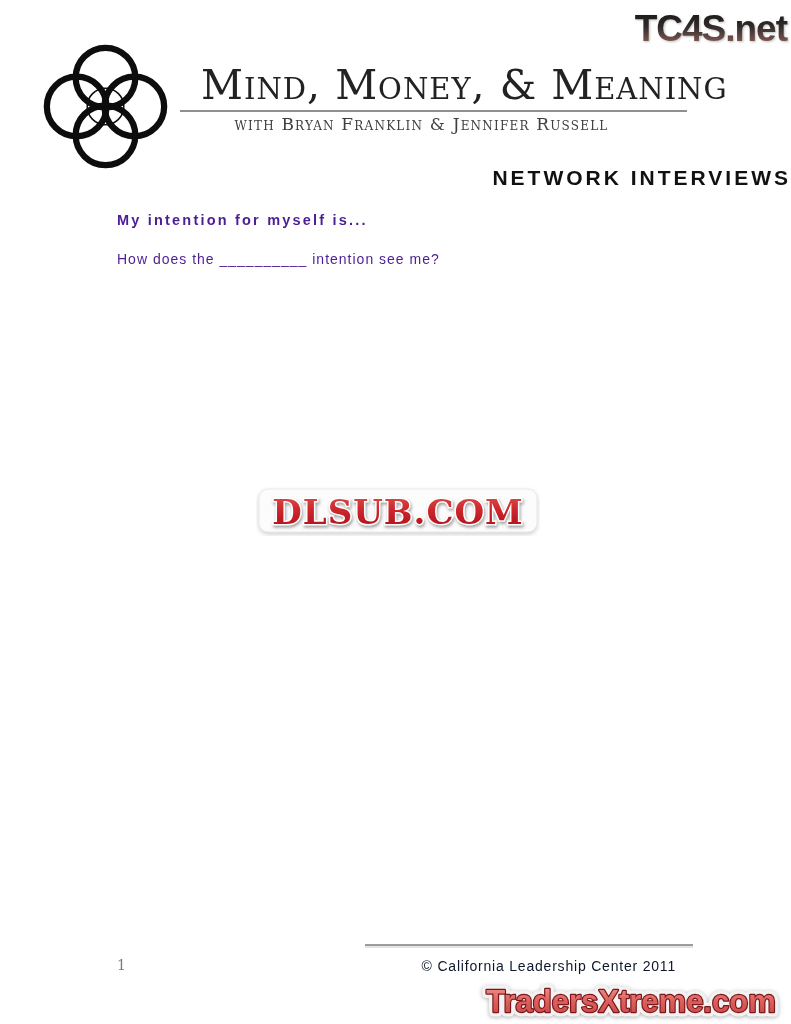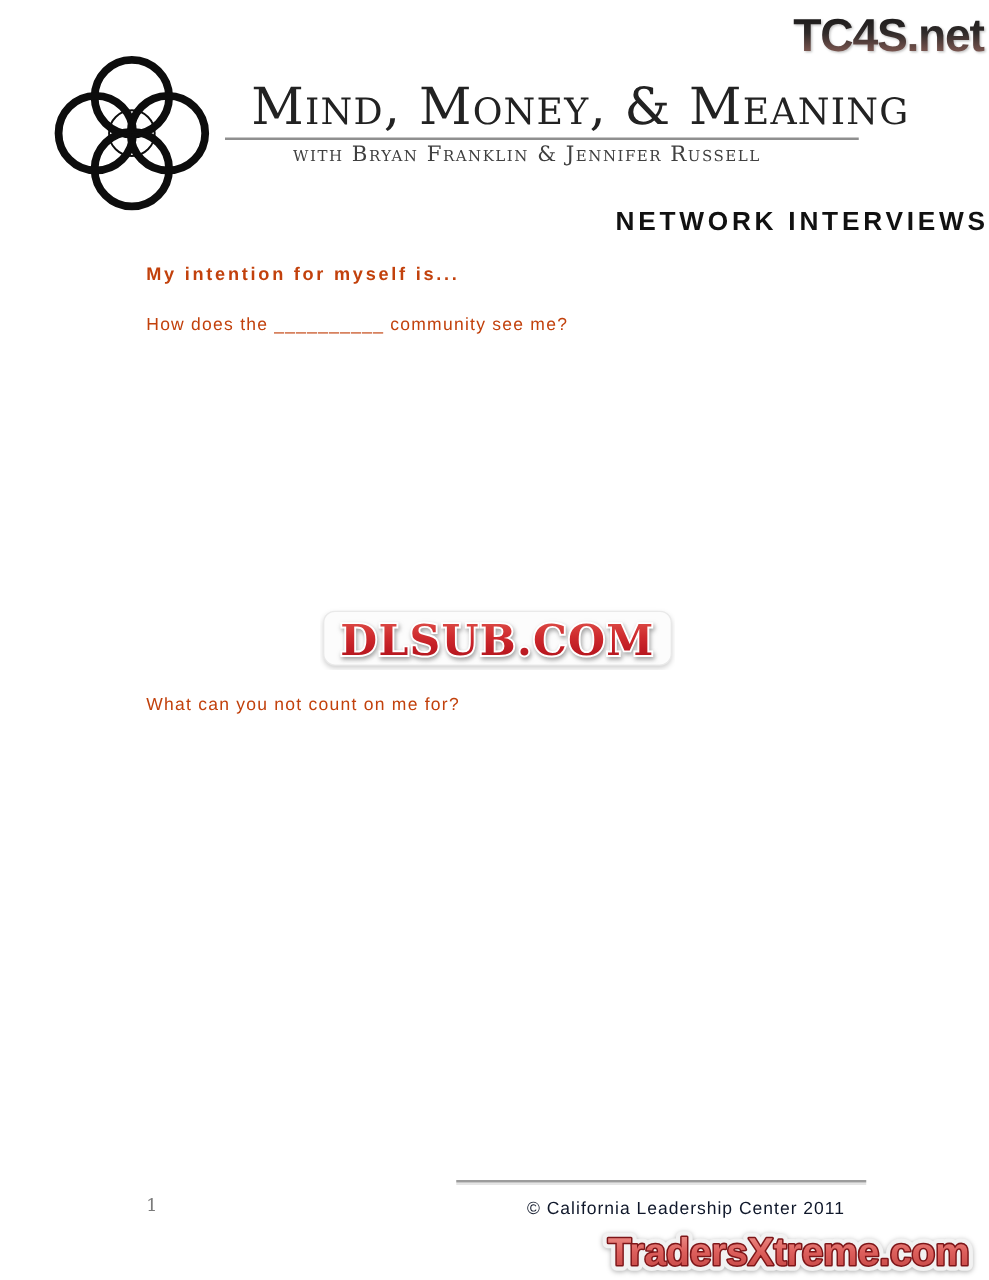--- a/index.html
+++ b/index.html
@@ -46,21 +46,21 @@
     font-size:21px;line-height:25px;
     font-weight:bold;
     letter-spacing:3px;
     color:#111111;
     white-space:nowrap;
   }
   .question{
     left:117px;
     font-size:14px;line-height:18px;
     letter-spacing:1px;
-    color:#c2410c;
+    color:#4c1d95;
     white-space:nowrap;
   }
   .question.em{font-weight:bold;letter-spacing:2.2px;font-size:14.5px;}
   .q1{top:211px;}
   .q2{top:250px;}
   .q3{top:401px;}
   .q4{top:554px;}
   .q5{top:703px;}
 
   
@@ -129,22 +129,21 @@
     </svg>
   </div>
 
   <div class="abs title">Mind, Money, &amp; Meaning</div>
   <div class="abs title-rule"></div>
   <div class="abs subtitle">with Bryan Franklin &amp; Jennifer Russell</div>
 
   <div class="abs doc-heading">NETWORK INTERVIEWS</div>
 
   <div class="abs question em q1">My intention for myself is...</div>
-  <div class="abs question q2">How does the __________ community see me?</div>
-  <div class="abs question q4">What can you not count on me for?</div>
+  <div class="abs question q2">How does the __________ intention see me?</div>
 
   <div class="abs dlsub-wrap">
     <svg width="284" height="52" viewBox="0 0 284 52">
       <defs>
         <linearGradient id="dlgrad" x1="0" y1="0" x2="0" y2="1">
           <stop offset="0%" stop-color="#e0564e"></stop>
           <stop offset="40%" stop-color="#cf2b2e"></stop>
           <stop offset="65%" stop-color="#c01c24"></stop>
           <stop offset="100%" stop-color="#a91218"></stop>
         </linearGradient>

